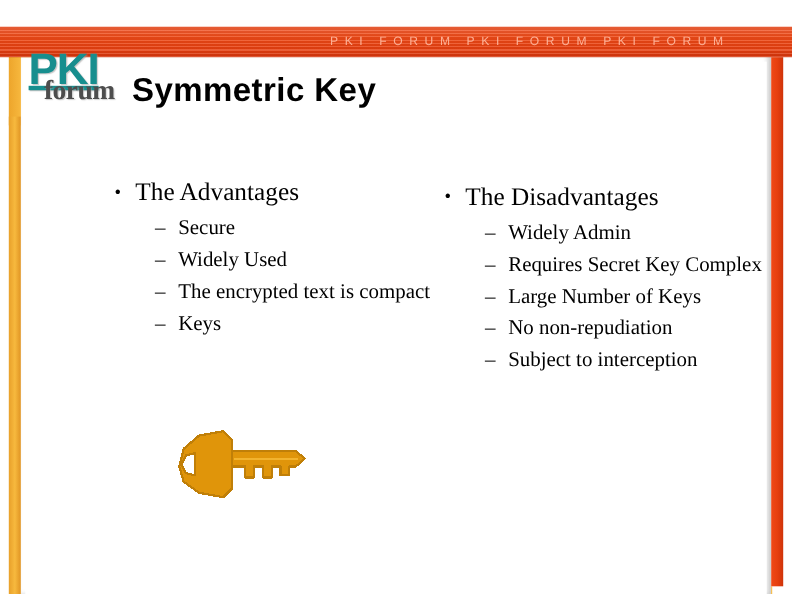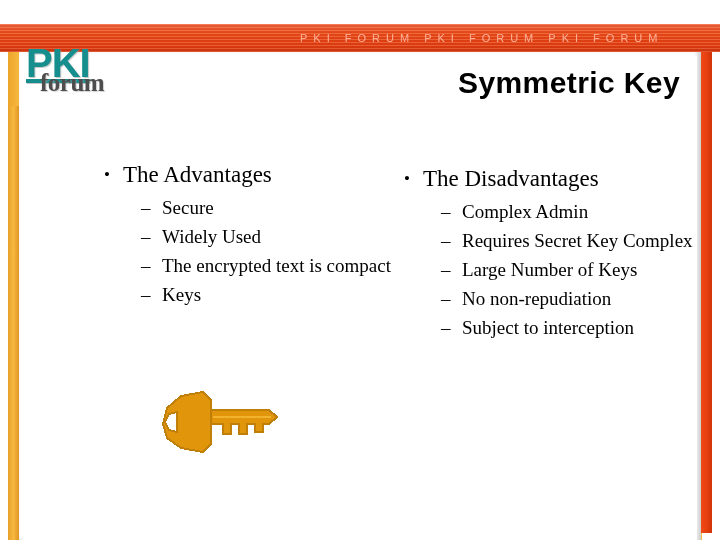--- a/index.html
+++ b/index.html
@@ -154,21 +154,21 @@
     margin-top: -9px;
     text-shadow: 1px 1px 1px rgba(170,170,170,0.55);
   }
 
   
   .slide-title {
     position: absolute;
     left: 120px;
     top: 42px;
     width: 560px;
-    text-align: right;
+    text-align: left;
     font-family: "Liberation Sans", sans-serif;
     font-weight: bold;
     font-size: 30px;
     color: #000000;
     letter-spacing: 0.4px;
     z-index: 8;
   }
 
   
   .col {
@@ -271,21 +271,21 @@
   </div>
 
   <div class="col col-right">
     <div class="lvl1">
       <span class="bullet">•</span>
       <span class="txt">The Disadvantages</span>
     </div>
     <div class="sublist">
       <div class="lvl2">
         <span class="dash">–</span>
-        <span class="txt">Complex Admin</span>
+        <span class="txt">Widely Admin</span>
       </div>
       <div class="lvl2">
         <span class="dash">–</span>
         <span class="txt">Requires Secret Key Complex</span>
       </div>
       <div class="lvl2">
         <span class="dash">–</span>
         <span class="txt">Large Number of Keys</span>
       </div>
       <div class="lvl2">

